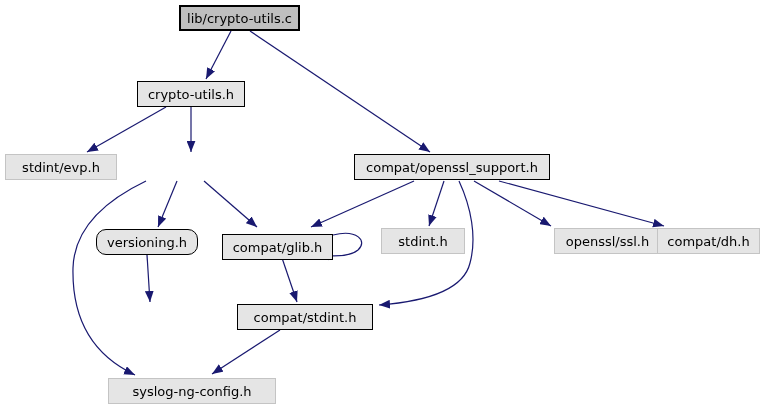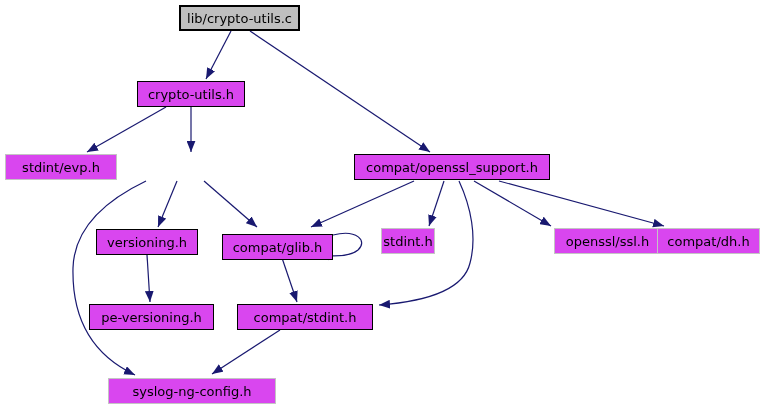--- a/index.html
+++ b/index.html
@@ -24,21 +24,21 @@
   }
   .edge {
     fill: none;
     stroke: #191970;
     stroke-width: 1.2px;
   }
   .node {
     position: absolute;
     height: 26px;
     box-sizing: border-box;
-    background: #d946ef;
+    background: #e5e5e5;
     border: 1px solid #000000;
     display: flex;
     align-items: center;
     justify-content: center;
     font-size: 13px;
     color: #000000;
     white-space: nowrap;
     cursor: pointer;
   }
   .node.root {
@@ -90,43 +90,40 @@
 
   <div class="node ext" style="left:5px; top:154px; width:112px;">
     <span>stdint/evp.h</span>
   </div>
 
 
   <div class="node doc" style="left:354px; top:154px; width:196px;">
     <span>compat/openssl_support.h</span>
   </div>
 
-  <div class="node doc" style="left:96px; top:229px; width:102px;">
+  <div class="node doc" style="left:96px; top:229px; width:102px;border-radius:10px;">
     <span>versioning.h</span>
   </div>
 
   <div class="node doc" style="left:222px; top:234px; width:111px;">
     <span>compat/glib.h</span>
   </div>
 
-  <div class="node ext" style="left:381px; top:228px; width:54px;">
+  <div class="node ext" style="left:381px; top:228px; width:84px;">
     <span>stdint.h</span>
   </div>
 
   <div class="node ext" style="left:526px; top:228px; width:107px;margin-left:28px;">
     <span>openssl/ssl.h</span>
   </div>
 
   <div class="node ext" style="left:657px; top:228px; width:103px;">
     <span>compat/dh.h</span>
   </div>
 
-  <div class="node doc" style="left:89px; top:304px; width:125px;">
-    <span>pe-versioning.h</span>
-  </div>
 
   <div class="node doc" style="left:237px; top:304px; width:136px;">
     <span>compat/stdint.h</span>
   </div>
 
   <div class="node ext" style="left:108px; top:378px; width:168px;">
     <span>syslog-ng-config.h</span>
   </div>
 
 </div>

